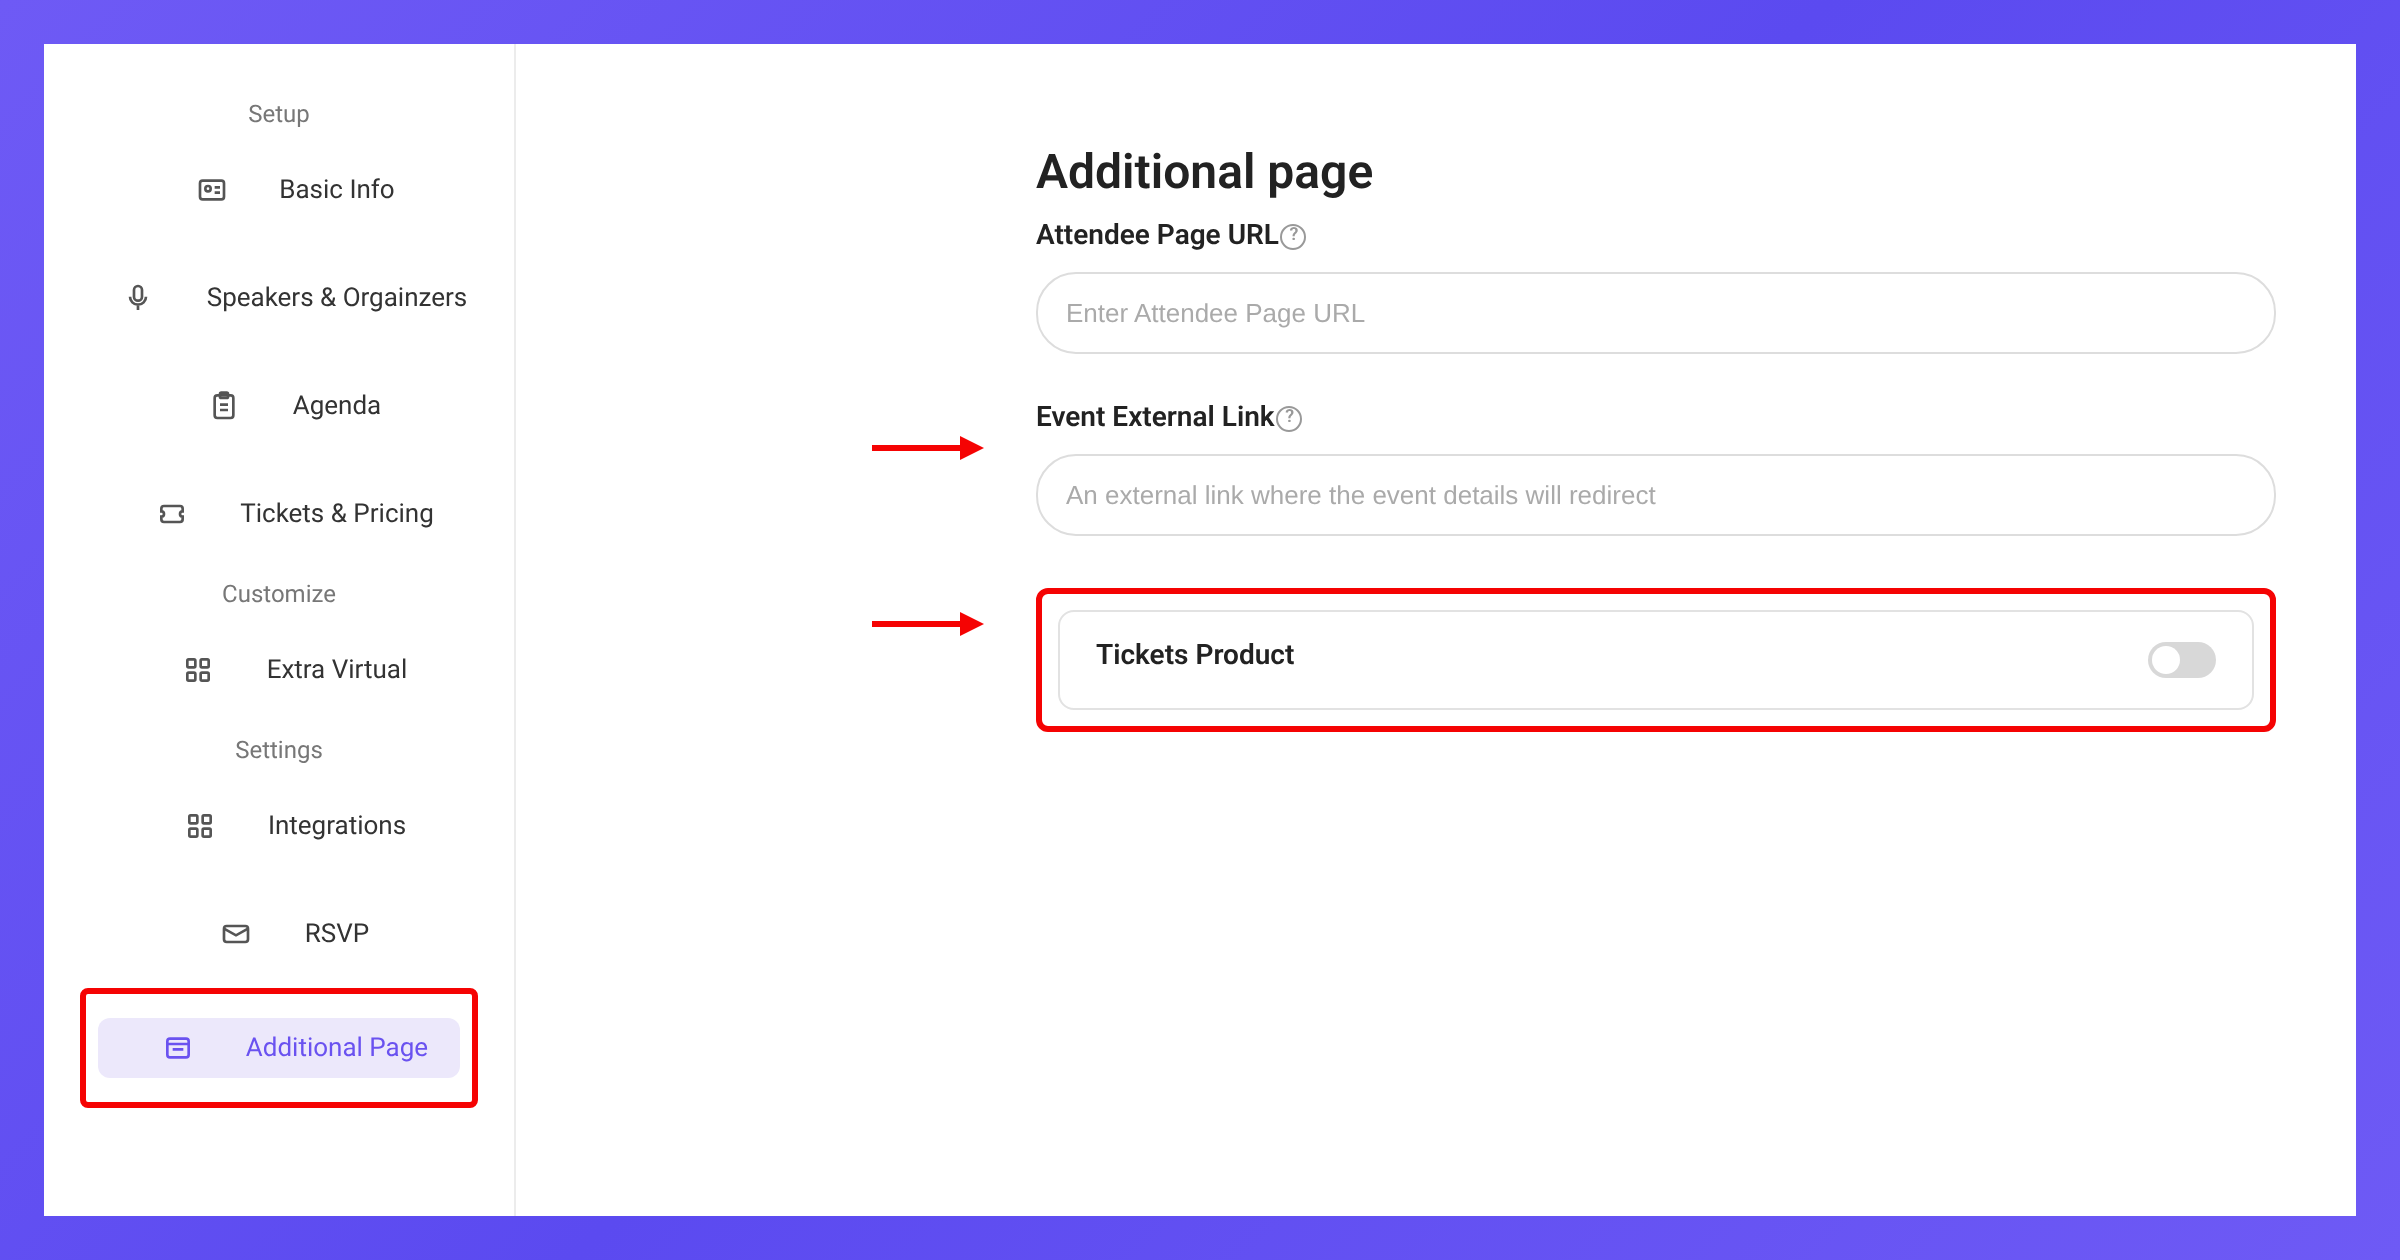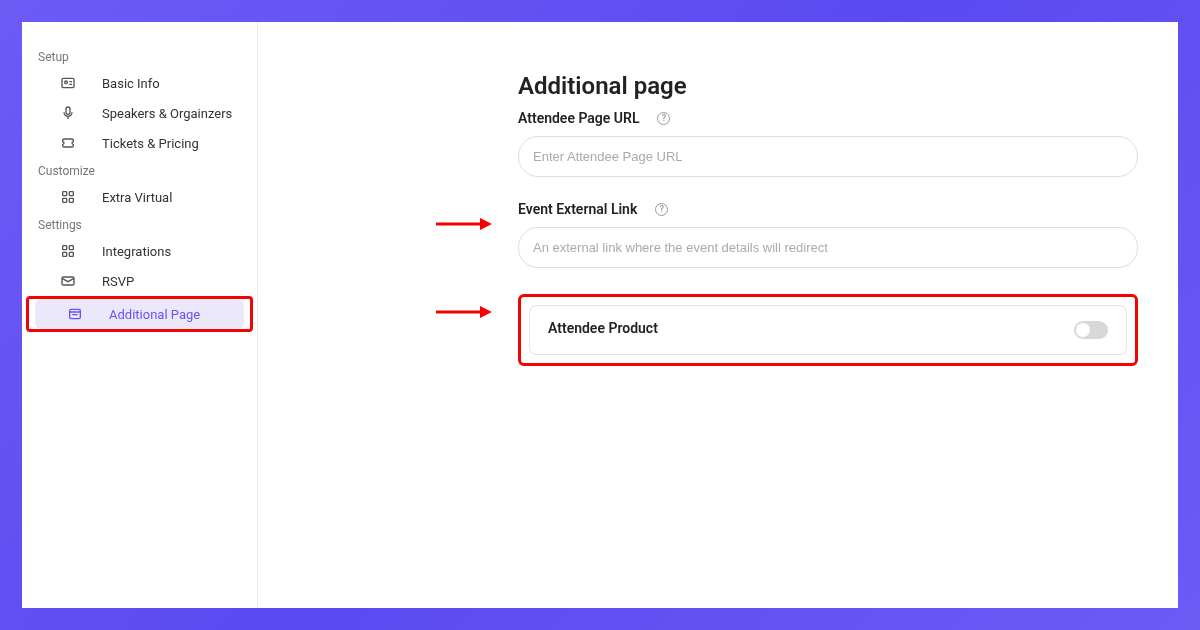--- a/index.html
+++ b/index.html
@@ -16,35 +16,36 @@
     height: 100%;
     display: flex;
     overflow: hidden;
   }
   .sidebar {
     width: 236px;
     border-right: 1px solid #ececec;
     padding: 22px 0 0 0;
     display: flex;
     flex-direction: column;
+    align-items: center;
   }
   .section-header {
     font-size: 12px;
     color: #777;
     padding: 6px 16px 4px 16px;
   }
   .nav-item {
     display: flex;
     align-items: center;
     gap: 26px;
     padding: 7px 16px 7px 32px;
     font-size: 13px;
     color: #333;
     cursor: pointer;
-    margin: 0 6px;
+    margin: 12px 6px;
     border-radius: 6px;
   }
   .nav-item.active {
     background: #ece8fb;
     color: #6a52f0;
   }
   .nav-item .ic {
     width: 16px;
     height: 16px;
     flex-shrink: 0;
@@ -81,21 +82,21 @@
     text-decoration: underline;
     cursor: pointer;
   }
   .field-label {
     font-size: 14px;
     font-weight: 600;
     color: #222;
     margin-bottom: 10px;
     display: flex;
     align-items: center;
-    gap: 18px;
+    gap: 1px;
   }
   .help-ic {
     width: 13px; height: 13px;
     border: 1px solid #999;
     border-radius: 50%;
     display: inline-flex;
     align-items: center;
     justify-content: center;
     font-size: 9px;
     color: #999;
@@ -177,20 +178,28 @@
     </div>
 
     <div class="nav-item">
       <svg class="ic" viewBox="0 0 24 24" fill="none" stroke="currentColor" stroke-width="2">
           <rect x="9" y="3" width="6" height="11" rx="3"></rect>
           <path d="M6 11a6 6 0 0012 0M12 18v3"></path>
         </svg>
       <span>Speakers &amp; Orgainzers</span>
     </div>
 
+    <div class="nav-item">
+      <svg class="ic" viewBox="0 0 24 24" fill="none" stroke="currentColor" stroke-width="2">
+          <rect x="5" y="4" width="14" height="17" rx="2"></rect>
+          <rect x="9" y="2" width="6" height="4" rx="1"></rect>
+          <path d="M9 11h6M9 15h6"></path>
+        </svg>
+      <span>Agenda</span>
+    </div>
 
     <div class="nav-item">
       <svg class="ic" viewBox="0 0 24 24" fill="none" stroke="currentColor" stroke-width="2">
           <path d="M4 8a2 2 0 012-2h12a2 2 0 012 2v2a2 2 0 000 4v2a2 2 0 01-2 2H6a2 2 0 01-2-2v-2a2 2 0 000-4V8z"></path>
         </svg>
       <span>Tickets &amp; Pricing</span>
     </div>
 
 
     <div class="section-header">Customize</div>
@@ -266,21 +275,21 @@
 
       <div class="field-label">
         <span>Event External Link</span>
         <span class="help-ic">?</span>
       </div>
       <input class="text-input" placeholder="An external link where the event details will redirect" style="">
 
       <div class="red-box-2">
         <div class="card">
           <div>
-            <div class="card-title">Attendee Product</div>
+            <div class="card-title">Tickets Product</div>
           </div>
           <div class="toggle"></div>
         </div>
       </div>
 
     </div>
   </div>
 
 </div>
 

